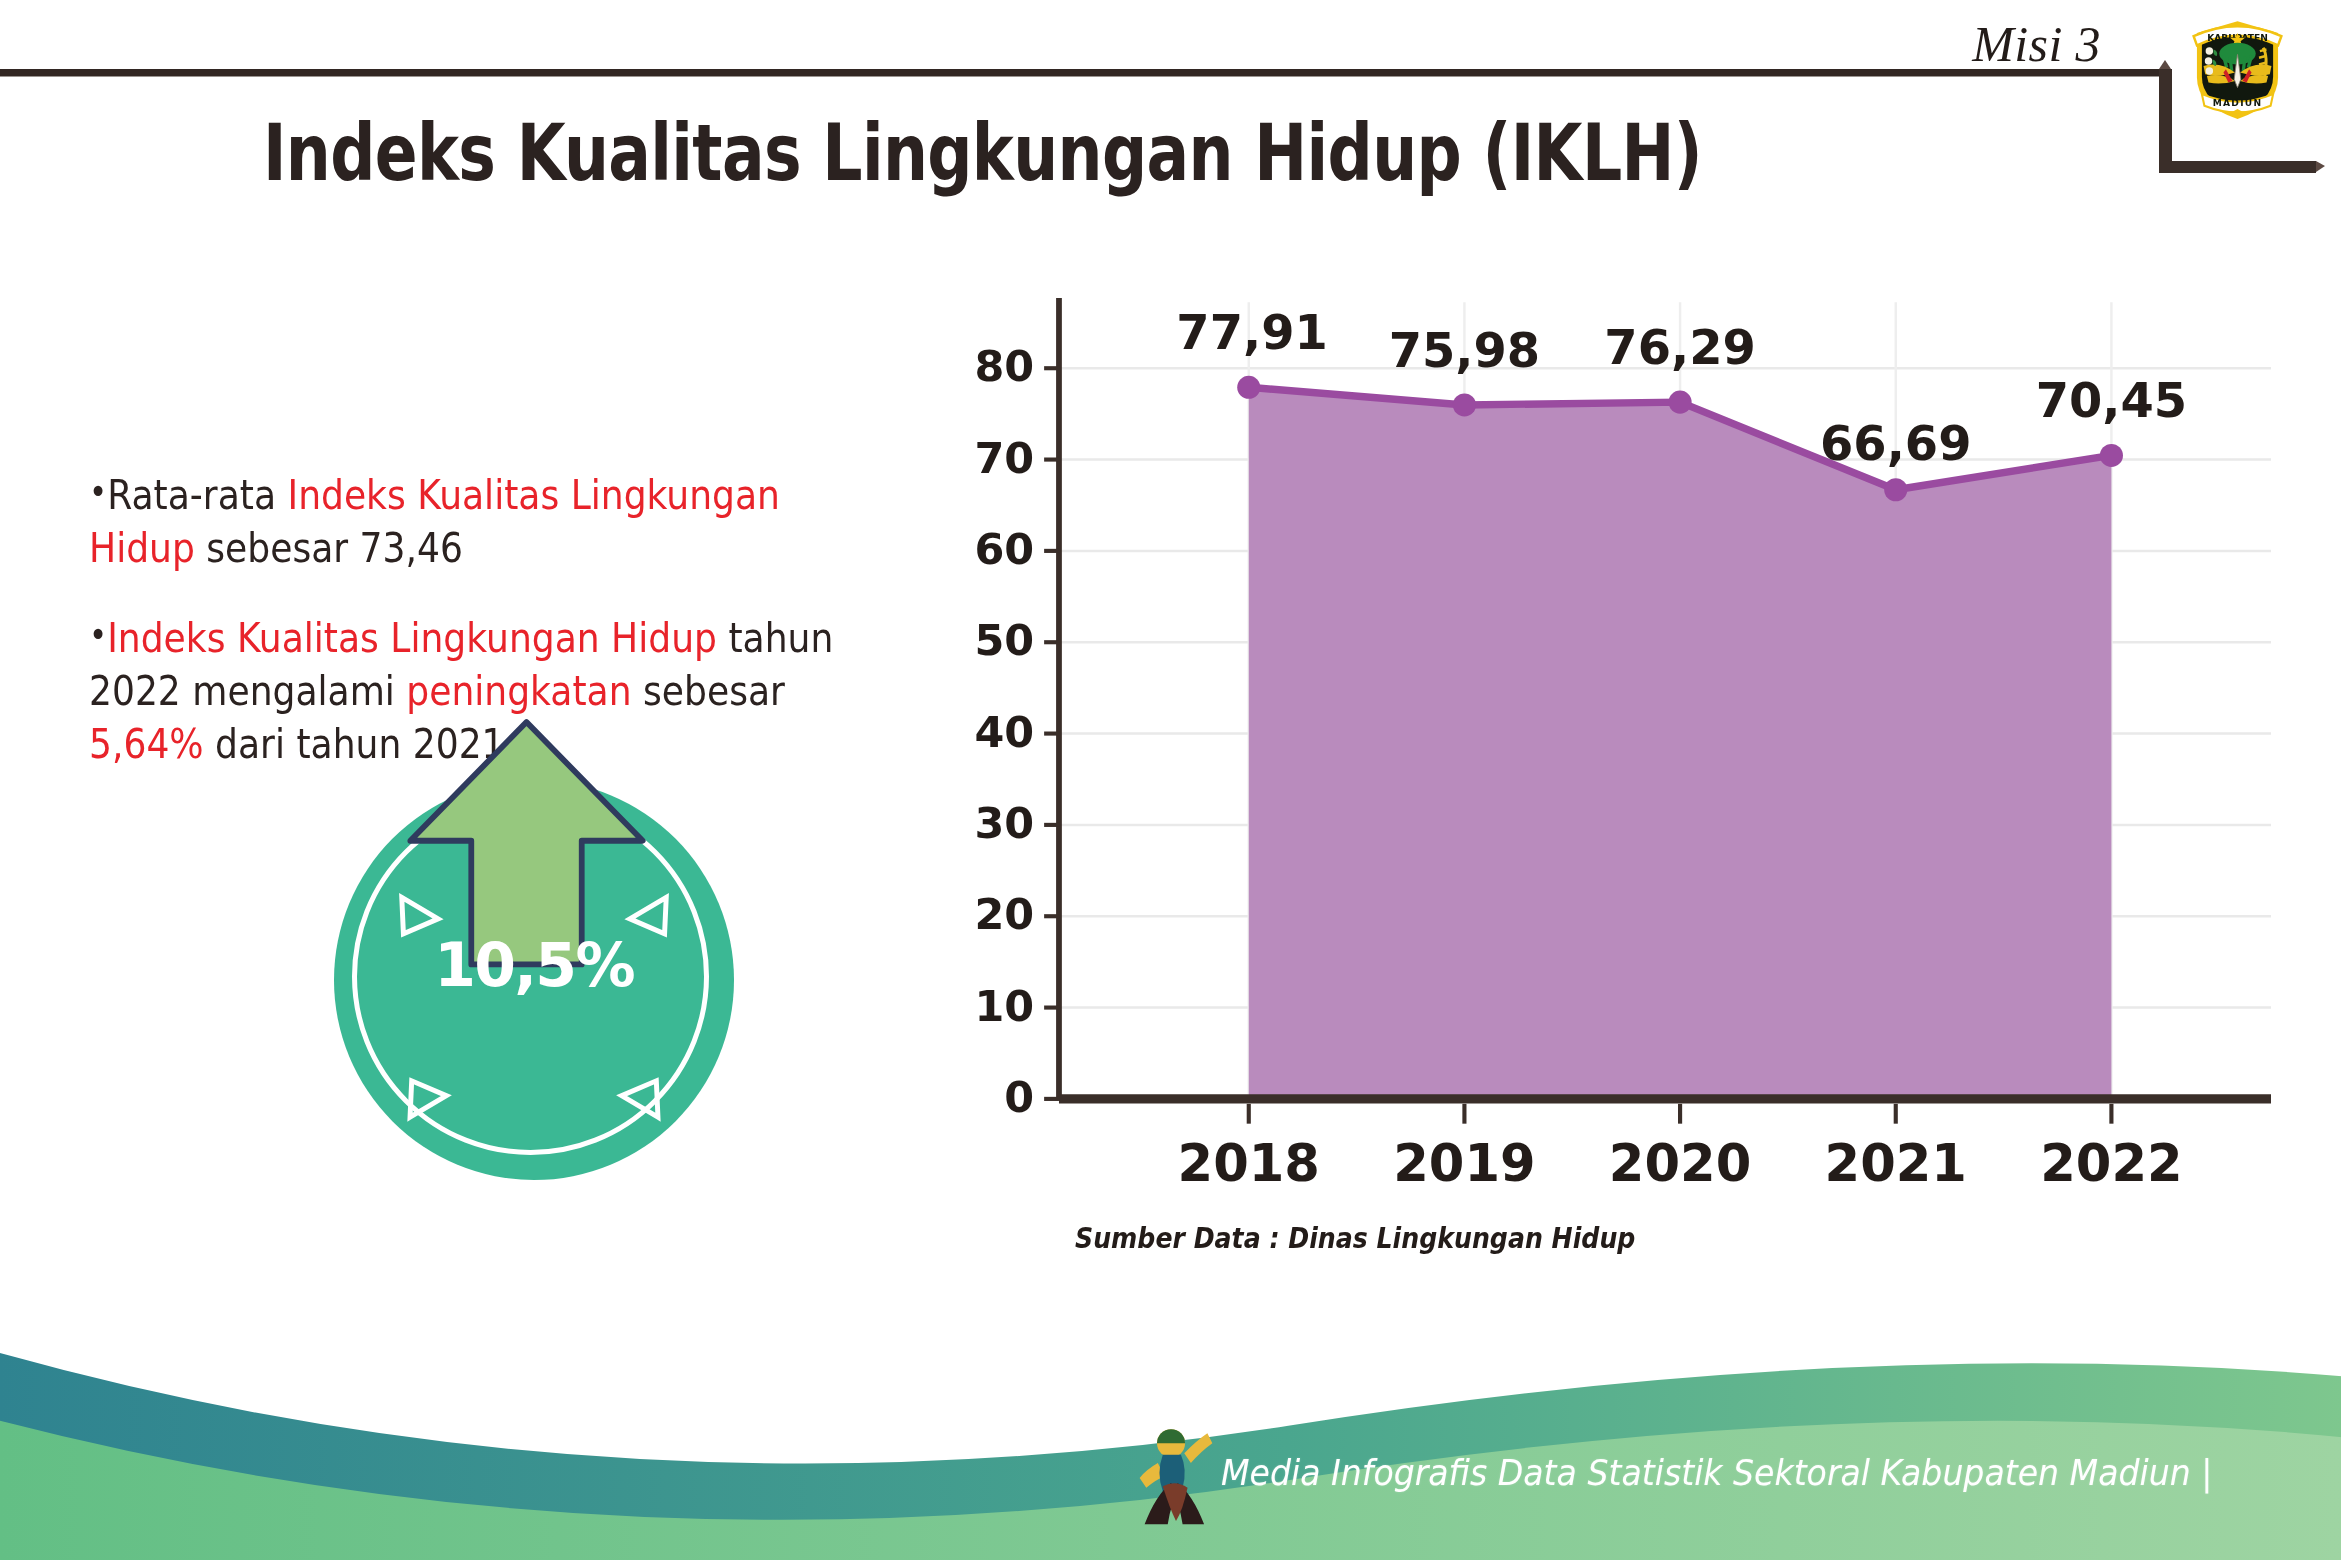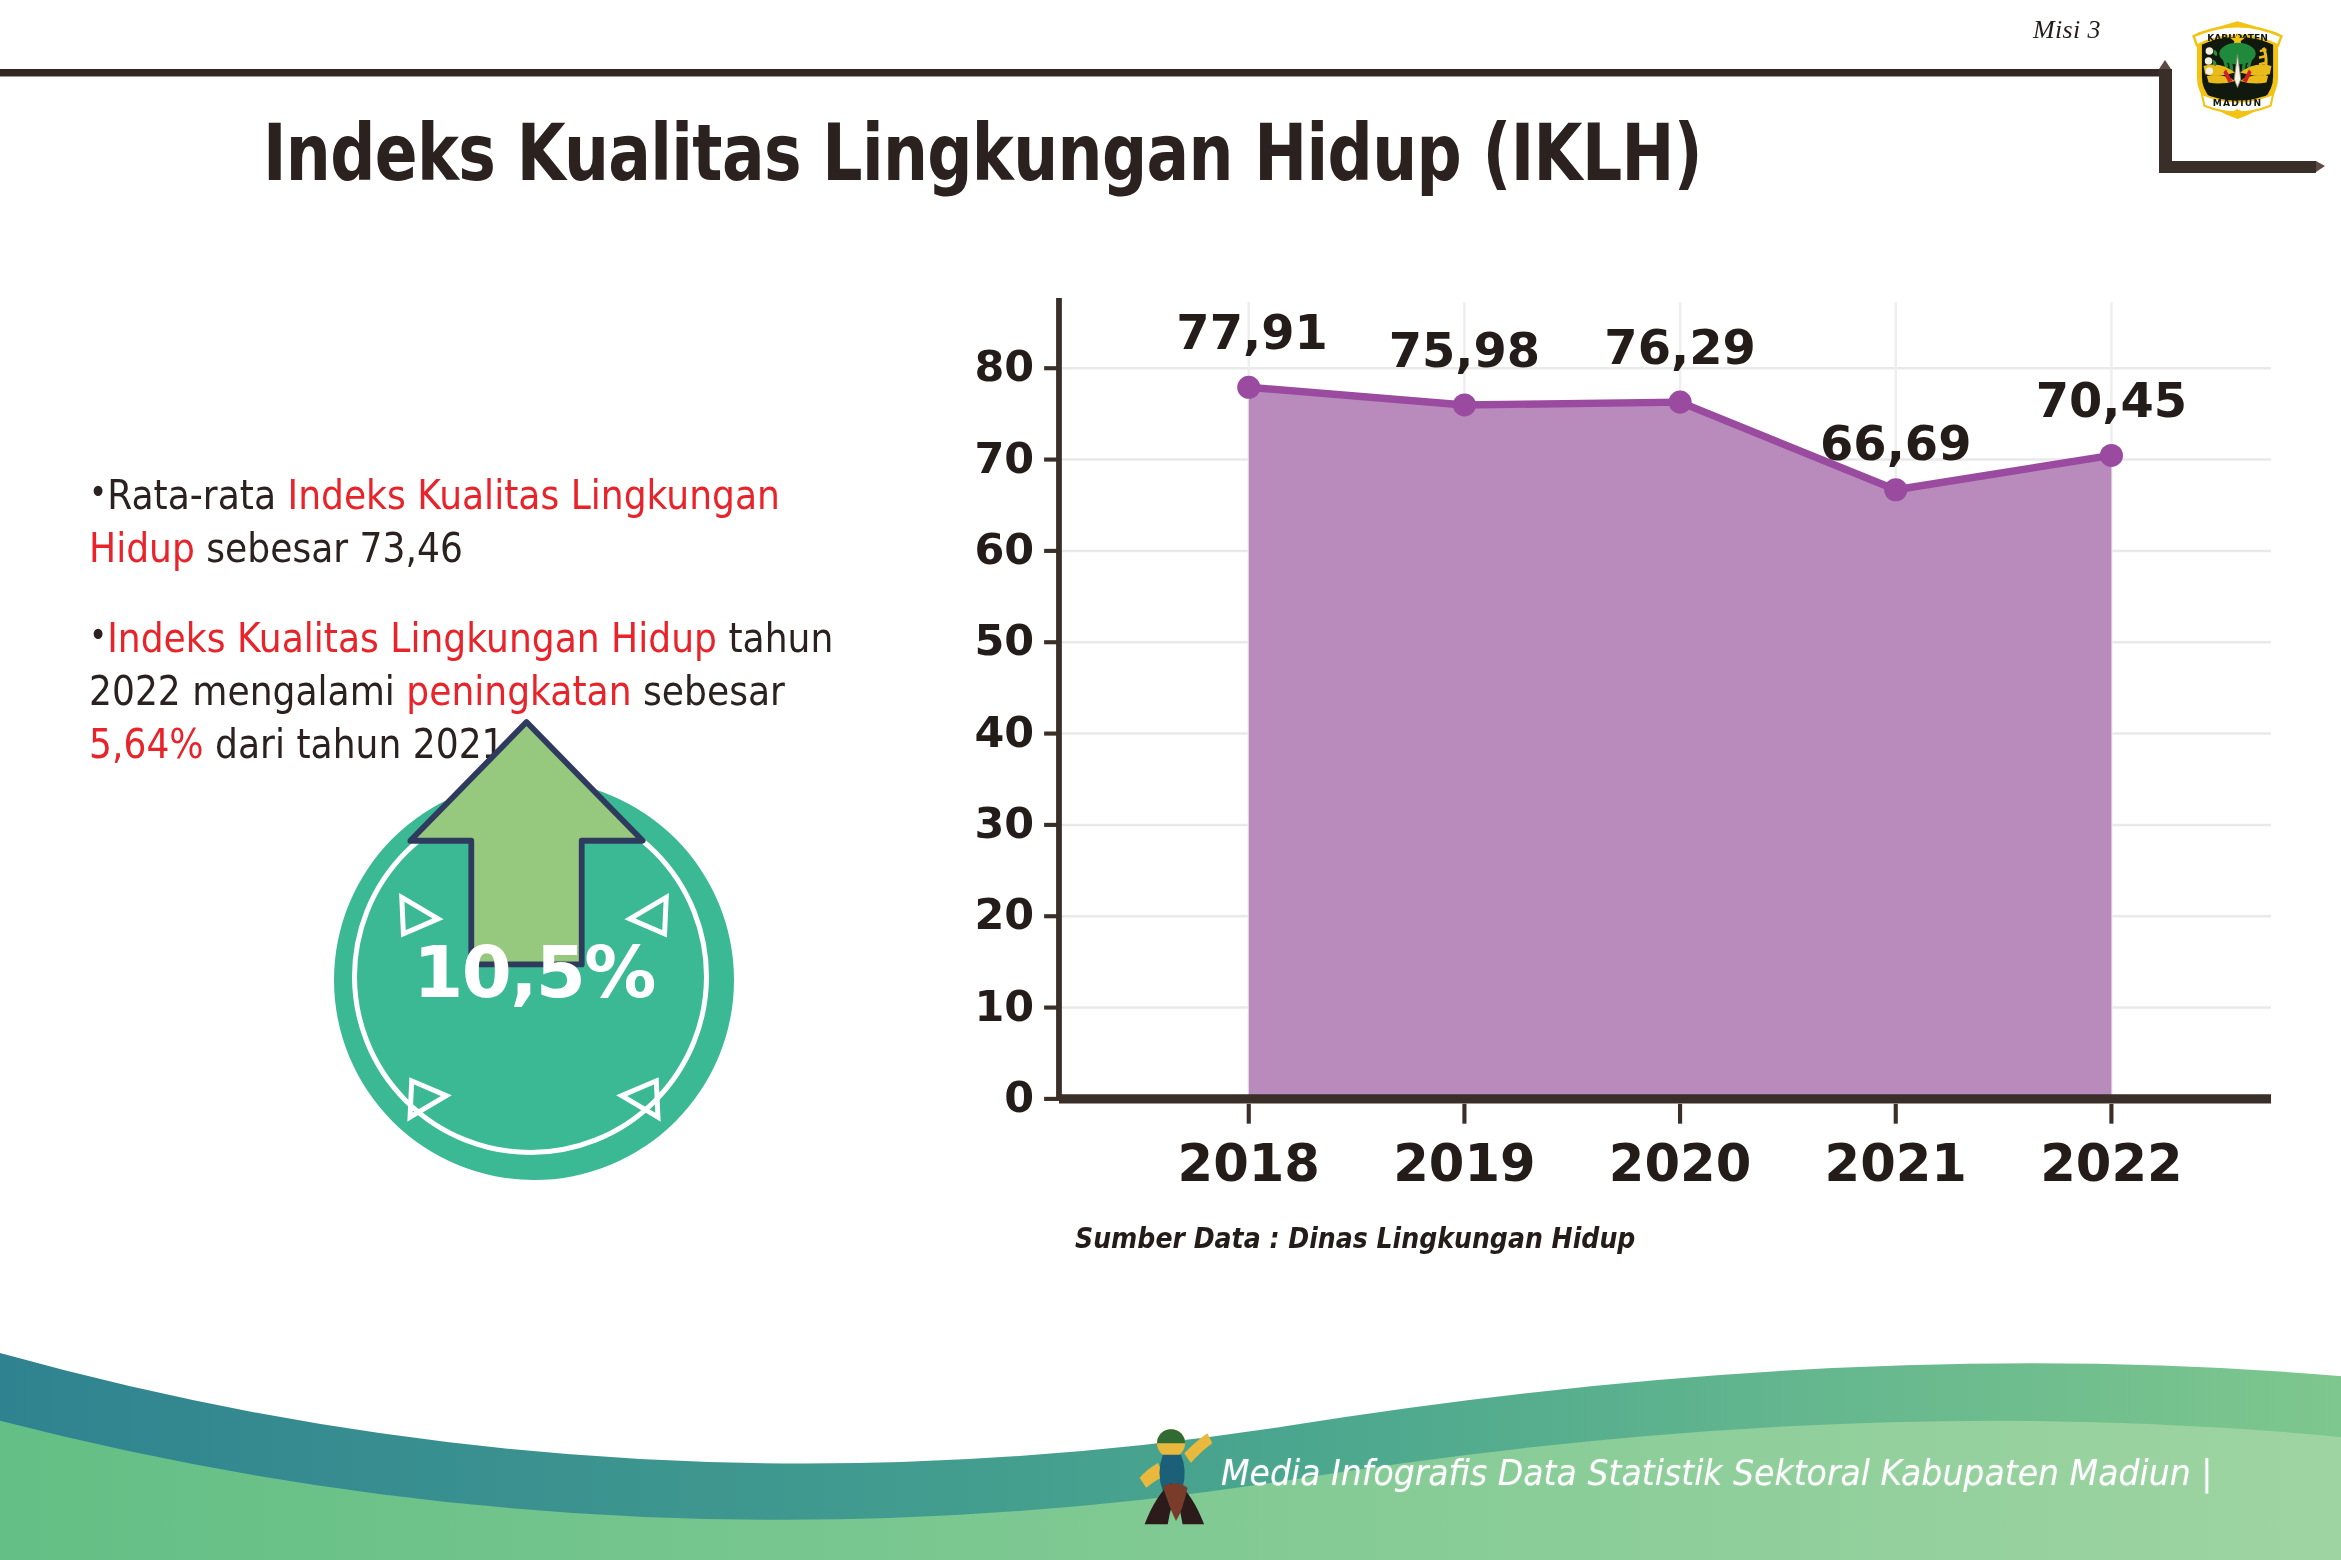--- a/index.html
+++ b/index.html
@@ -24,21 +24,21 @@
     height: 7.4px;
     background: #322723;
     border-bottom: 1.7px solid #9a9490;
   }
   #misi-label {
     position: absolute;
     right: 241px;
     top: 15px;
     font-family: "Liberation Serif", serif;
     font-style: italic;
-    font-size: 26px;
+    font-size: 50px;
     color: #231c19;
     letter-spacing: 0.4px;
     white-space: nowrap;
   }
   
   #logo-bracket-v {
     position: absolute;
     left: 2159px;
     top: 69px;
     width: 13.2px;
@@ -142,21 +142,21 @@
     box-sizing: border-box;
   }
   #badge-percent {
     position: absolute;
     left: 0;
     top: 150px;
     width: 400px;
     text-align: center;
     font-family: "DejaVu Sans", sans-serif;
     font-weight: bold;
-    font-size: 72px;
+    font-size: 60px;
     color: #ffffff;
     letter-spacing: -1.7px;
   }
   #badge-arrow {
     position: absolute;
     left: 73px;
     top: -63px;
     width: 239px;
     height: 264px;
   }

